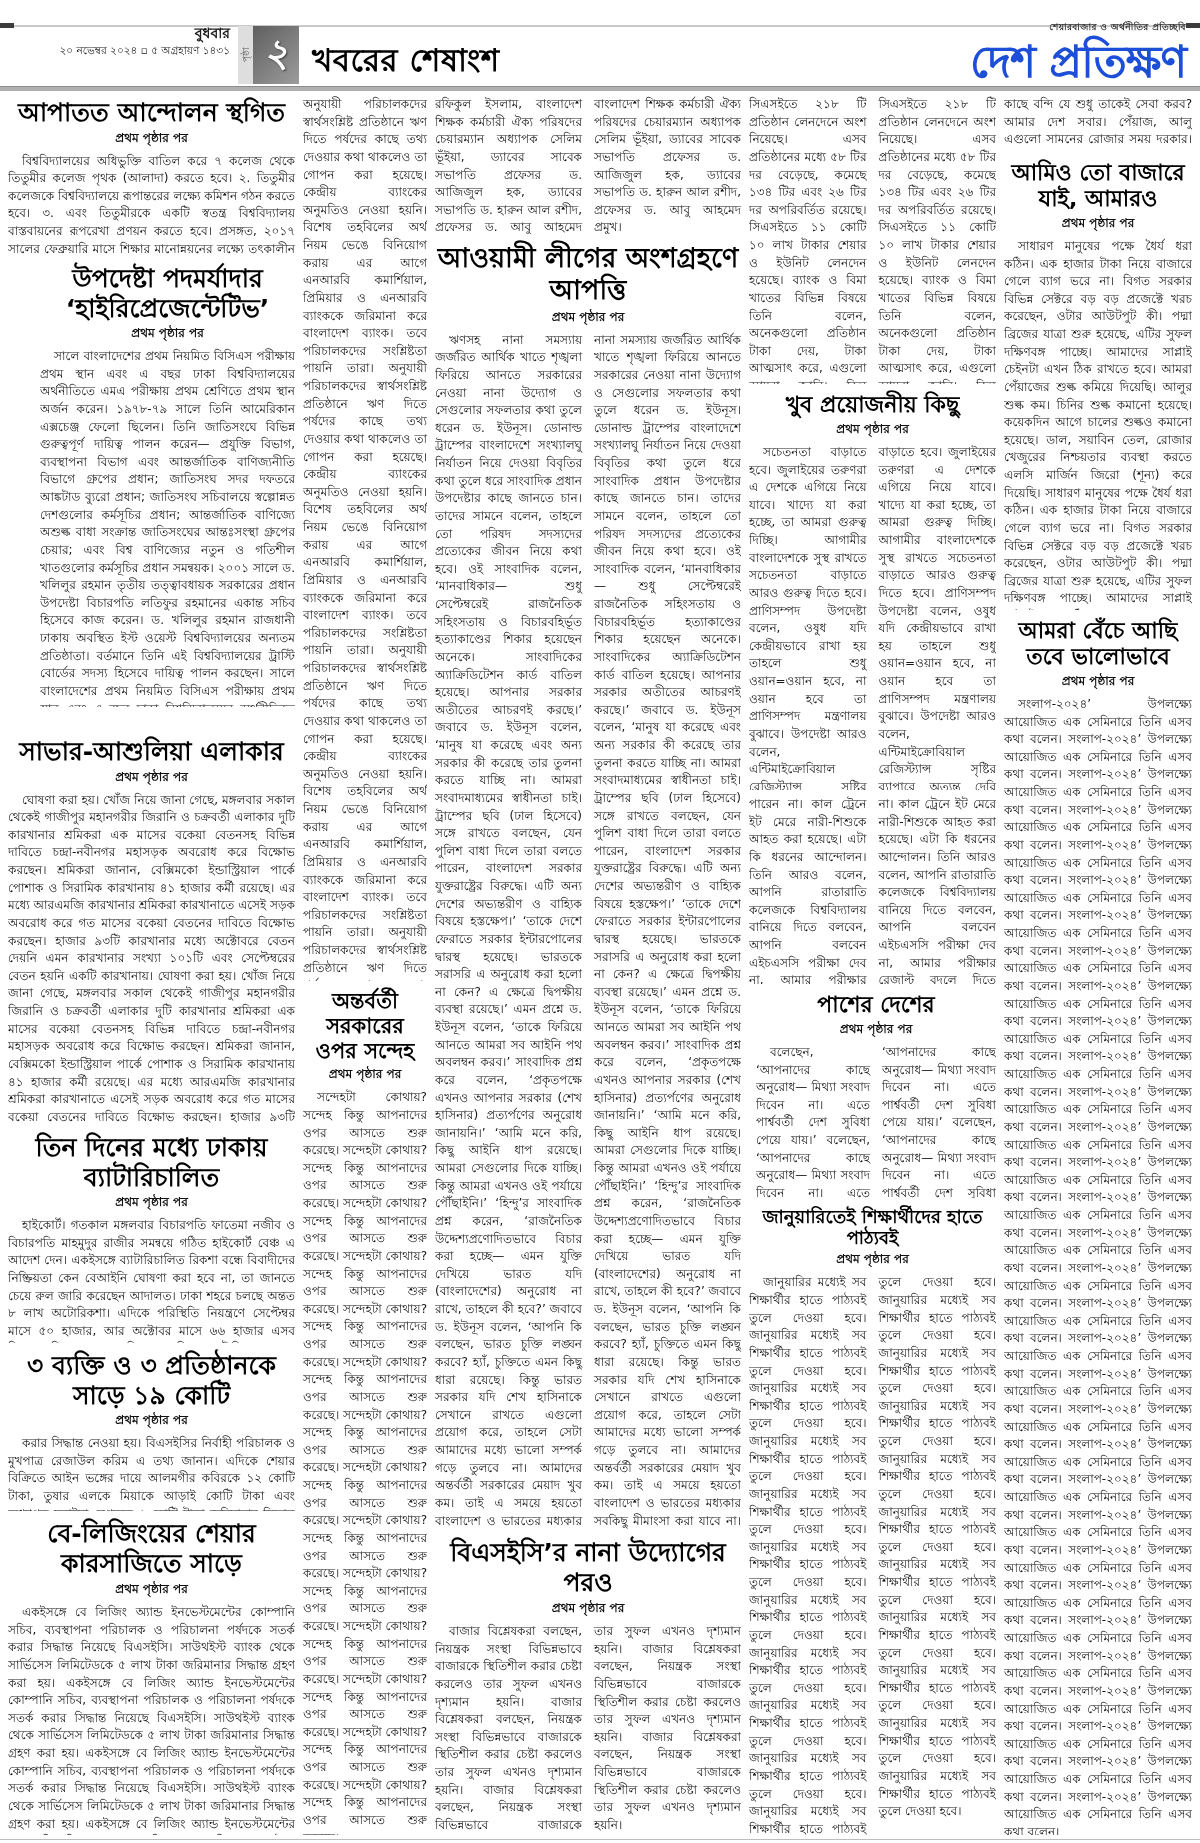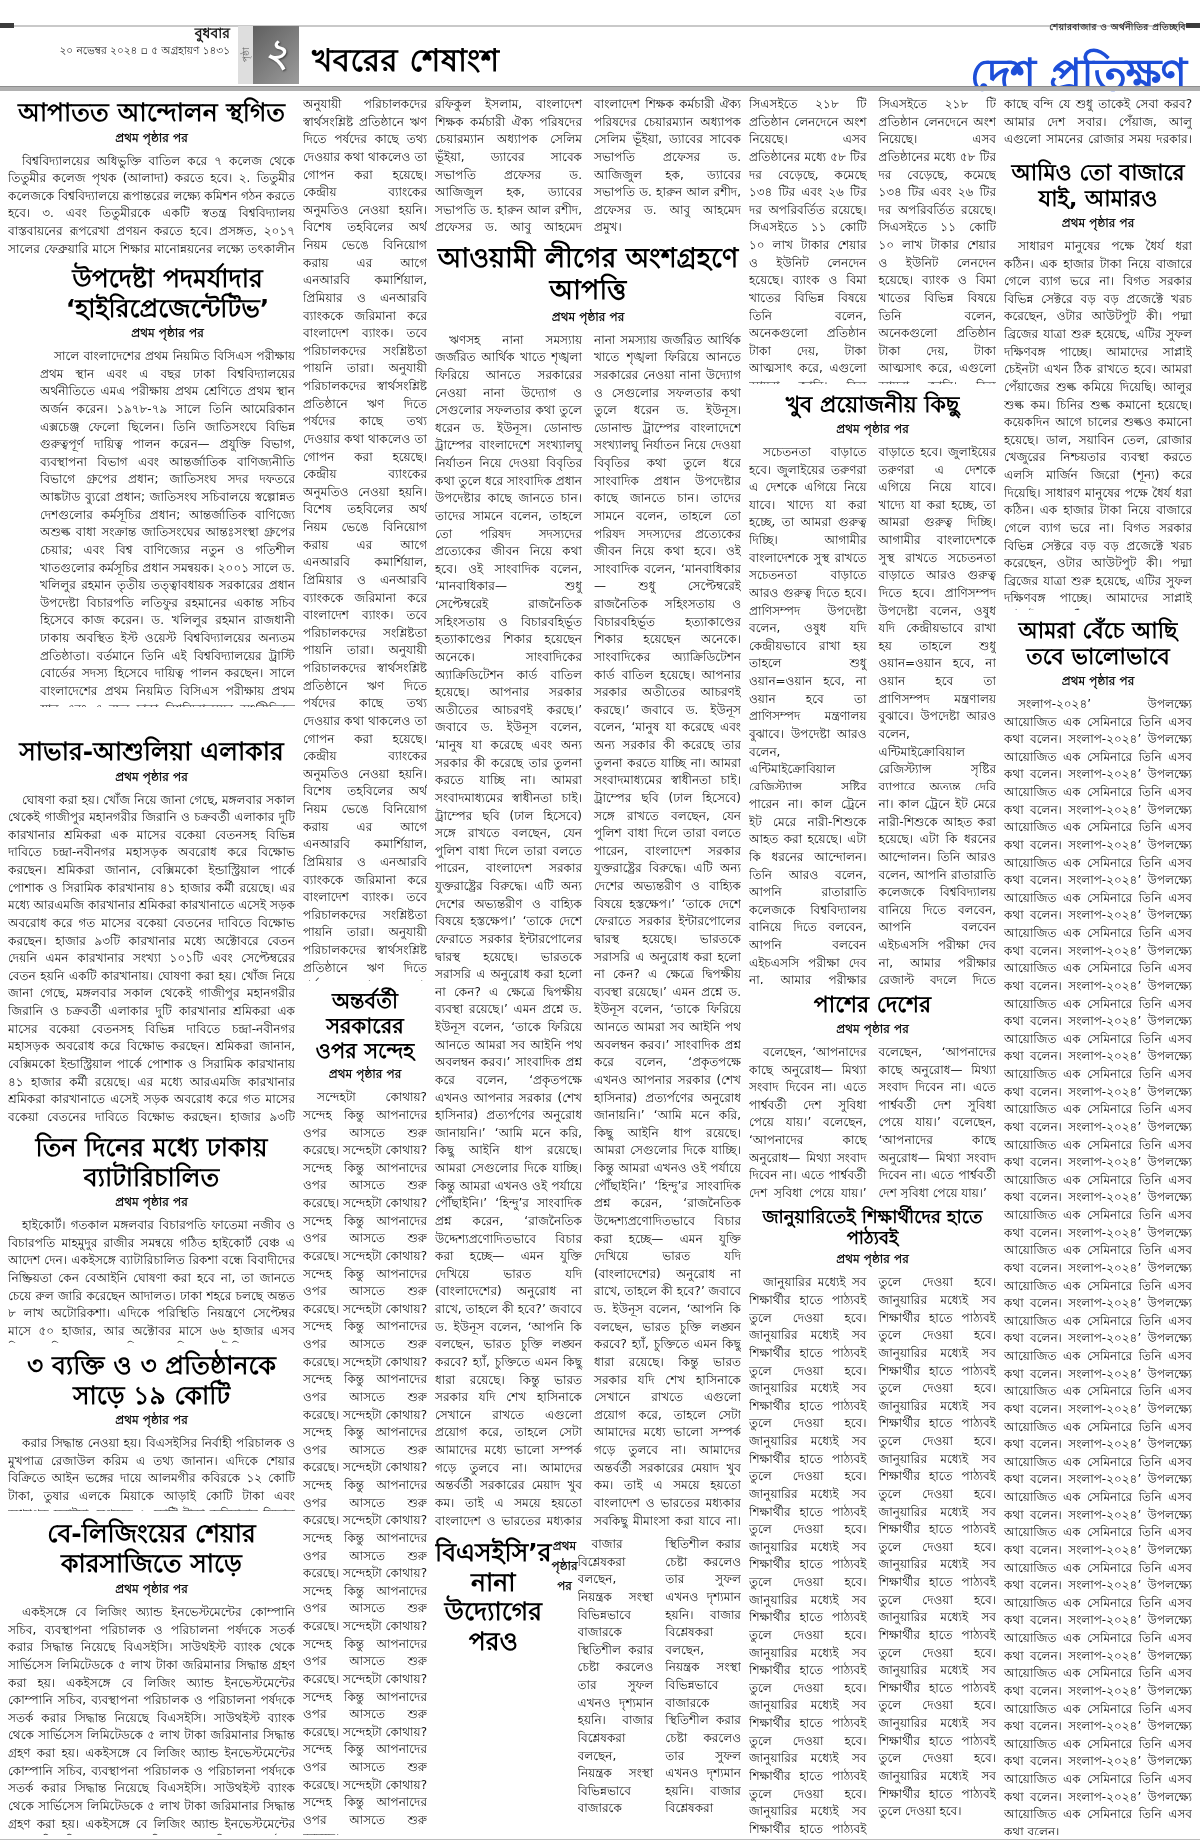--- a/index.html
+++ b/index.html
@@ -15,21 +15,21 @@
   .date-day{font-size:14px;font-weight:700;}
   .date-line{font-size:10.5px;font-weight:400;color:#222;}
   .page-box{position:absolute;top:26px;left:238px;height:58px;display:flex;}
   .pg-strip{width:15px;background:#dedede;color:#555;display:flex;align-items:center;justify-content:center;
             font-size:9px;writing-mode:vertical-rl;transform:rotate(180deg);}
   .pg-num{width:46px;background:linear-gradient(135deg,#5f5f5f 0%,#9c9c9c 100%);color:#fff;
           display:flex;align-items:center;justify-content:center;font-size:38px;font-weight:800;font-style:italic;
           text-shadow:1px 1px 2px rgba(0,0,0,.55);}
   .section-title{position:absolute;top:36px;left:312px;font-size:31px;font-weight:800;letter-spacing:.5px;color:#000;text-align:center;}
   .logo-block{position:absolute;top:20px;right:14px;text-align:right;}
-  .logo-tagline{font-size:9px;font-weight:600;color:#333;letter-spacing:.4px;margin-bottom:18px;}
+  .logo-tagline{font-size:9px;font-weight:600;color:#333;letter-spacing:.4px;margin-bottom:5px;}
   .logo-name{font-size:44px;font-weight:900;line-height:1.02;color:#1d4ed8;letter-spacing:-1px;}
   .header-rule{position:absolute;top:86px;left:0;right:0;height:4px;background:#b0b0b0;border-top:1px solid #8d8d8d;}
   .bottom-hairline{position:absolute;bottom:3px;left:0;right:0;border-top:1.5px solid #bdbdbd;}
   
   .band{position:absolute;top:96px;bottom:8px;display:flex;flex-direction:column;gap:6px;}
   .band-a{left:8px;width:287px;}
   .band-bl{left:303px;width:124px;}
   .band-br{left:435px;width:306px;}
   .band-c{left:749px;width:247px;}
   .band-d{left:1004px;width:188px;}
@@ -115,36 +115,36 @@
     </div>
   </div>
 
   <div class="band band-br">
     <div class="cont cols2" style="flex:0 0 138px;">রফিকুল ইসলাম, বাংলাদেশ শিক্ষক কর্মচারী ঐক্য পরিষদের চেয়ারম্যান অধ্যাপক সেলিম ভূঁইয়া, ড্যাবের সাবেক সভাপতি প্রফেসর ড. আজিজুল হক, ড্যাবের সভাপতি ড. হারুন আল রশীদ, প্রফেসর ড. আবু আহমেদ প্রমুখ। রফিকুল ইসলাম, বাংলাদেশ শিক্ষক কর্মচারী ঐক্য পরিষদের চেয়ারম্যান অধ্যাপক সেলিম ভূঁইয়া, ড্যাবের সাবেক সভাপতি প্রফেসর ড. আজিজুল হক, ড্যাবের সভাপতি ড. হারুন আল রশীদ, প্রফেসর ড. আবু আহমেদ প্রমুখ।</div>
     <div class="art" style="flex:0 0 1290px; display:flex; flex-direction:column;">
       <div class="hl hl-xl">আওয়ামী লীগের অংশগ্রহণে আপত্তি</div>
       <div class="kicker">প্রথম পৃষ্ঠার পর</div>
       <div class="body cols2" style="flex:1 1 auto; overflow:hidden;">ঋণসহ নানা সমস্যায় জর্জরিত আর্থিক খাতে শৃঙ্খলা ফিরিয়ে আনতে সরকারের নেওয়া নানা উদ্যোগ ও সেগুলোর সফলতার কথা তুলে ধরেন ড. ইউনূস। ডোনাল্ড ট্রাম্পের বাংলাদেশে সংখ্যালঘু নির্যাতন নিয়ে দেওয়া বিবৃতির কথা তুলে ধরে সাংবাদিক প্রধান উপদেষ্টার কাছে জানতে চান। তাদের সামনে বলেন, তাহলে তো পরিষদ সদস্যদের প্রত্যেকের জীবন নিয়ে কথা হবে। ওই সাংবাদিক বলেন, ‘মানবাধিকার— শুধু সেপ্টেম্বরেই রাজনৈতিক সহিংসতায় ও বিচারবহির্ভূত হত্যাকাণ্ডের শিকার হয়েছেন অনেকে। সাংবাদিকের অ্যাক্রিডিটেশন কার্ড বাতিল হয়েছে। আপনার সরকার অতীতের আচরণই করছে।’ জবাবে ড. ইউনূস বলেন, ‘মানুষ যা করেছে এবং অন্য সরকার কী করেছে তার তুলনা করতে যাচ্ছি না। আমরা সংবাদমাধ্যমের স্বাধীনতা চাই। ট্রাম্পের ছবি (ঢাল হিসেবে) সঙ্গে রাখতে বলছেন, যেন পুলিশ বাধা দিলে তারা বলতে পারেন, বাংলাদেশ সরকার যুক্তরাষ্ট্রের বিরুদ্ধে। এটি অন্য দেশের অভ্যন্তরীণ ও বাহ্যিক বিষয়ে হস্তক্ষেপ।’ ‘তাকে দেশে ফেরাতে সরকার ইন্টারপোলের দ্বারস্থ হয়েছে। ভারতকে সরাসরি এ অনুরোধ করা হলো না কেন? এ ক্ষেত্রে দ্বিপক্ষীয় ব্যবস্থা রয়েছে।’ এমন প্রশ্নে ড. ইউনূস বলেন, ‘তাকে ফিরিয়ে আনতে আমরা সব আইনি পথ অবলম্বন করব।’ সাংবাদিক প্রশ্ন করে বলেন, ‘প্রকৃতপক্ষে এখনও আপনার সরকার (শেখ হাসিনার) প্রত্যর্পণের অনুরোধ জানায়নি।’ ‘আমি মনে করি, কিছু আইনি ধাপ রয়েছে। আমরা সেগুলোর দিকে যাচ্ছি। কিন্তু আমরা এখনও ওই পর্যায়ে পৌঁছাইনি।’ ‘হিন্দু’র সাংবাদিক প্রশ্ন করেন, ‘রাজনৈতিক উদ্দেশ্যপ্রণোদিতভাবে বিচার করা হচ্ছে— এমন যুক্তি দেখিয়ে ভারত যদি (বাংলাদেশের) অনুরোধ না রাখে, তাহলে কী হবে?’ জবাবে ড. ইউনূস বলেন, ‘আপনি কি বলছেন, ভারত চুক্তি লঙ্ঘন করবে? হ্যাঁ, চুক্তিতে এমন কিছু ধারা রয়েছে। কিন্তু ভারত সরকার যদি শেখ হাসিনাকে সেখানে রাখতে এগুলো প্রয়োগ করে, তাহলে সেটা আমাদের মধ্যে ভালো সম্পর্ক গড়ে তুলবে না। আমাদের অন্তর্বর্তী সরকারের মেয়াদ খুব কম। তাই এ সময়ে হয়তো বাংলাদেশ ও ভারতের মধ্যকার সবকিছু মীমাংসা করা যাবে না। তবে আমাদের পরে যে সরকারই আসুক না কেন, তারা এটা ক্ষমা করবে না।’ ঋণসহ নানা সমস্যায় জর্জরিত আর্থিক খাতে শৃঙ্খলা ফিরিয়ে আনতে সরকারের নেওয়া নানা উদ্যোগ ও সেগুলোর সফলতার কথা তুলে ধরেন ড. ইউনূস। ডোনাল্ড ট্রাম্পের বাংলাদেশে সংখ্যালঘু নির্যাতন নিয়ে দেওয়া বিবৃতির কথা তুলে ধরে সাংবাদিক প্রধান উপদেষ্টার কাছে জানতে চান। তাদের সামনে বলেন, তাহলে তো পরিষদ সদস্যদের প্রত্যেকের জীবন নিয়ে কথা হবে। ওই সাংবাদিক বলেন, ‘মানবাধিকার— শুধু সেপ্টেম্বরেই রাজনৈতিক সহিংসতায় ও বিচারবহির্ভূত হত্যাকাণ্ডের শিকার হয়েছেন অনেকে। সাংবাদিকের অ্যাক্রিডিটেশন কার্ড বাতিল হয়েছে। আপনার সরকার অতীতের আচরণই করছে।’ জবাবে ড. ইউনূস বলেন, ‘মানুষ যা করেছে এবং অন্য সরকার কী করেছে তার তুলনা করতে যাচ্ছি না। আমরা সংবাদমাধ্যমের স্বাধীনতা চাই। ট্রাম্পের ছবি (ঢাল হিসেবে) সঙ্গে রাখতে বলছেন, যেন পুলিশ বাধা দিলে তারা বলতে পারেন, বাংলাদেশ সরকার যুক্তরাষ্ট্রের বিরুদ্ধে। এটি অন্য দেশের অভ্যন্তরীণ ও বাহ্যিক বিষয়ে হস্তক্ষেপ।’ ‘তাকে দেশে ফেরাতে সরকার ইন্টারপোলের দ্বারস্থ হয়েছে। ভারতকে সরাসরি এ অনুরোধ করা হলো না কেন? এ ক্ষেত্রে দ্বিপক্ষীয় ব্যবস্থা রয়েছে।’ এমন প্রশ্নে ড. ইউনূস বলেন, ‘তাকে ফিরিয়ে আনতে আমরা সব আইনি পথ অবলম্বন করব।’ সাংবাদিক প্রশ্ন করে বলেন, ‘প্রকৃতপক্ষে এখনও আপনার সরকার (শেখ হাসিনার) প্রত্যর্পণের অনুরোধ জানায়নি।’ ‘আমি মনে করি, কিছু আইনি ধাপ রয়েছে। আমরা সেগুলোর দিকে যাচ্ছি। কিন্তু আমরা এখনও ওই পর্যায়ে পৌঁছাইনি।’ ‘হিন্দু’র সাংবাদিক প্রশ্ন করেন, ‘রাজনৈতিক উদ্দেশ্যপ্রণোদিতভাবে বিচার করা হচ্ছে— এমন যুক্তি দেখিয়ে ভারত যদি (বাংলাদেশের) অনুরোধ না রাখে, তাহলে কী হবে?’ জবাবে ড. ইউনূস বলেন, ‘আপনি কি বলছেন, ভারত চুক্তি লঙ্ঘন করবে? হ্যাঁ, চুক্তিতে এমন কিছু ধারা রয়েছে। কিন্তু ভারত সরকার যদি শেখ হাসিনাকে সেখানে রাখতে এগুলো প্রয়োগ করে, তাহলে সেটা আমাদের মধ্যে ভালো সম্পর্ক গড়ে তুলবে না। আমাদের অন্তর্বর্তী সরকারের মেয়াদ খুব কম। তাই এ সময়ে হয়তো বাংলাদেশ ও ভারতের মধ্যকার সবকিছু মীমাংসা করা যাবে না। তবে আমাদের পরে যে সরকারই আসুক না কেন, তারা এটা ক্ষমা করবে না।’</div>
     </div>
-    <div class="art" style="flex:1 1 auto; display:flex; flex-direction:row;">
+    <div class="art" style="flex:1 1 auto; display:flex; flex-direction:column;">
       <div class="hl hl-a">বিএসইসি’র নানা উদ্যোগের পরও</div>
       <div class="kicker">প্রথম পৃষ্ঠার পর</div>
       <div class="body cols2" style="flex:1 1 auto; overflow:hidden;">বাজার বিশ্লেষকরা বলছেন, নিয়ন্ত্রক সংস্থা বিভিন্নভাবে বাজারকে স্থিতিশীল করার চেষ্টা করলেও তার সুফল এখনও দৃশ্যমান হয়নি। বাজার বিশ্লেষকরা বলছেন, নিয়ন্ত্রক সংস্থা বিভিন্নভাবে বাজারকে স্থিতিশীল করার চেষ্টা করলেও তার সুফল এখনও দৃশ্যমান হয়নি। বাজার বিশ্লেষকরা বলছেন, নিয়ন্ত্রক সংস্থা বিভিন্নভাবে বাজারকে স্থিতিশীল করার চেষ্টা করলেও তার সুফল এখনও দৃশ্যমান হয়নি। বাজার বিশ্লেষকরা বলছেন, নিয়ন্ত্রক সংস্থা বিভিন্নভাবে বাজারকে স্থিতিশীল করার চেষ্টা করলেও তার সুফল এখনও দৃশ্যমান হয়নি। বাজার বিশ্লেষকরা বলছেন, নিয়ন্ত্রক সংস্থা বিভিন্নভাবে বাজারকে স্থিতিশীল করার চেষ্টা করলেও তার সুফল এখনও দৃশ্যমান হয়নি।</div>
     </div>
   </div>
 
   <div class="band band-c">
     <div class="cont cols2" style="flex:0 0 288px;">সিএসইতে ২১৮ টি প্রতিষ্ঠান লেনদেনে অংশ নিয়েছে। এসব প্রতিষ্ঠানের মধ্যে ৫৮ টির দর বেড়েছে, কমেছে ১৩৪ টির এবং ২৬ টির দর অপরিবর্তিত রয়েছে। সিএসইতে ১১ কোটি ১০ লাখ টাকার শেয়ার ও ইউনিট লেনদেন হয়েছে। ব্যাংক ও বিমা খাতের বিভিন্ন বিষয়ে তিনি বলেন, অনেকগুলো প্রতিষ্ঠান টাকা দেয়, টাকা আত্মসাৎ করে, এগুলো আমরা জানি। কিন্তু সমাধান করা যাবে না। সিএসইতে ২১৮ টি প্রতিষ্ঠান লেনদেনে অংশ নিয়েছে। এসব প্রতিষ্ঠানের মধ্যে ৫৮ টির দর বেড়েছে, কমেছে ১৩৪ টির এবং ২৬ টির দর অপরিবর্তিত রয়েছে। সিএসইতে ১১ কোটি ১০ লাখ টাকার শেয়ার ও ইউনিট লেনদেন হয়েছে। ব্যাংক ও বিমা খাতের বিভিন্ন বিষয়ে তিনি বলেন, অনেকগুলো প্রতিষ্ঠান টাকা দেয়, টাকা আত্মসাৎ করে, এগুলো আমরা জানি। কিন্তু সমাধান করা যাবে না।</div>
     <div class="art" style="flex:0 0 400px; display:flex; flex-direction:column;">
       <div class="hl hl-c">খুব প্রয়োজনীয় কিছু</div>
       <div class="kicker">প্রথম পৃষ্ঠার পর</div>
       <div class="body cols2" style="flex:1 1 auto; overflow:hidden;">সচেতনতা বাড়াতে হবে। জুলাইয়ের তরুণরা এ দেশকে এগিয়ে নিয়ে যাবে। খাদ্যে যা করা হচ্ছে, তা আমরা গুরুত্ব দিচ্ছি। আগামীর বাংলাদেশকে সুস্থ রাখতে সচেতনতা বাড়াতে আরও গুরুত্ব দিতে হবে। প্রাণিসম্পদ উপদেষ্টা বলেন, ওষুধ যদি কেন্দ্রীয়ভাবে রাখা হয় তাহলে শুধু ওয়ান=ওয়ান হবে, না ওয়ান হবে তা প্রাণিসম্পদ মন্ত্রণালয় বুঝাবে। উপদেষ্টা আরও বলেন, এন্টিমাইক্রোবিয়াল রেজিস্ট্যান্স সৃষ্টির ব্যাপারে অত্যন্ত দেরি হয়ে গেছে, এ বিষয় গুরুত্বপূর্ণ। এ বিষয়ে বোঝার সময় এসেছে দায়িত্ব নেয়ার, কোন বিষয়টি অতীব জরুরি। সেমিনারে অন্যান্য বক্তারা এন্টিবায়োটিকের সঠিক ব্যবহার, খামারিকে উৎসাহ প্রদান, এন্টিবায়োটিক সচেতনতার ওপর গুরুত্বারোপ করেন এবং সঠিক সময় সঠিক এন্টিবায়োটিক নির্বাচনের পরামর্শ দেন। সচেতনতা বাড়াতে হবে। জুলাইয়ের তরুণরা এ দেশকে এগিয়ে নিয়ে যাবে। খাদ্যে যা করা হচ্ছে, তা আমরা গুরুত্ব দিচ্ছি। আগামীর বাংলাদেশকে সুস্থ রাখতে সচেতনতা বাড়াতে আরও গুরুত্ব দিতে হবে। প্রাণিসম্পদ উপদেষ্টা বলেন, ওষুধ যদি কেন্দ্রীয়ভাবে রাখা হয় তাহলে শুধু ওয়ান=ওয়ান হবে, না ওয়ান হবে তা প্রাণিসম্পদ মন্ত্রণালয় বুঝাবে। উপদেষ্টা আরও বলেন, এন্টিমাইক্রোবিয়াল রেজিস্ট্যান্স সৃষ্টির ব্যাপারে অত্যন্ত দেরি হয়ে গেছে, এ বিষয় গুরুত্বপূর্ণ। এ বিষয়ে বোঝার সময় এসেছে দায়িত্ব নেয়ার, কোন বিষয়টি অতীব জরুরি। সেমিনারে অন্যান্য বক্তারা এন্টিবায়োটিকের সঠিক ব্যবহার, খামারিকে উৎসাহ প্রদান, এন্টিবায়োটিক সচেতনতার ওপর গুরুত্বারোপ করেন এবং সঠিক সময় সঠিক এন্টিবায়োটিক নির্বাচনের পরামর্শ দেন।</div>
     </div>
     <div class="cont cols2" style="flex:0 0 188px;">পারেন না। কাল ট্রেনে ইট মেরে নারী-শিশুকে আহত করা হয়েছে। এটা কি ধরনের আন্দোলন। তিনি আরও বলেন, আপনি রাতারাতি কলেজকে বিশ্ববিদ্যালয় বানিয়ে দিতে বলবেন, আপনি বলবেন এইচএসসি পরীক্ষা দেব না, আমার পরীক্ষার রেজাল্ট বদলে দিতে হবে। আবার একটু কঠোর পদক্ষেপ নিলে সমালোচনা করবেন। আমার ধারণা এ ধরনের হয়রানিমূলক, জিম্মিমূলক আন্দোলনের বিপক্ষে সাধারণ জনমত অত্যন্ত শক্তিশালী হচ্ছে। পারেন না। কাল ট্রেনে ইট মেরে নারী-শিশুকে আহত করা হয়েছে। এটা কি ধরনের আন্দোলন। তিনি আরও বলেন, আপনি রাতারাতি কলেজকে বিশ্ববিদ্যালয় বানিয়ে দিতে বলবেন, আপনি বলবেন এইচএসসি পরীক্ষা দেব না, আমার পরীক্ষার রেজাল্ট বদলে দিতে হবে। আবার একটু কঠোর পদক্ষেপ নিলে সমালোচনা করবেন। আমার ধারণা এ ধরনের হয়রানিমূলক, জিম্মিমূলক আন্দোলনের বিপক্ষে সাধারণ জনমত অত্যন্ত শক্তিশালী হচ্ছে।</div>
-    <div class="art" style="flex:0 0 208px; display:flex; flex-direction:column;">
+    <div class="art" style="flex:0 0 208px; display:flex; flex-direction:column;margin-left:7px;">
       <div class="hl hl-c">পাশের দেশের</div>
       <div class="kicker">প্রথম পৃষ্ঠার পর</div>
       <div class="body cols2" style="flex:1 1 auto; overflow:hidden;">বলেছেন, ‘আপনাদের কাছে অনুরোধ— মিথ্যা সংবাদ দিবেন না। এতে পার্শ্ববর্তী দেশ সুবিধা পেয়ে যায়।’ বলেছেন, ‘আপনাদের কাছে অনুরোধ— মিথ্যা সংবাদ দিবেন না। এতে পার্শ্ববর্তী দেশ সুবিধা পেয়ে যায়।’ বলেছেন, ‘আপনাদের কাছে অনুরোধ— মিথ্যা সংবাদ দিবেন না। এতে পার্শ্ববর্তী দেশ সুবিধা পেয়ে যায়।’ বলেছেন, ‘আপনাদের কাছে অনুরোধ— মিথ্যা সংবাদ দিবেন না। এতে পার্শ্ববর্তী দেশ সুবিধা পেয়ে যায়।’</div>
     </div>
     <div class="art" style="flex:1 1 auto; display:flex; flex-direction:column;">
       <div class="hl hl-s">জানুয়ারিতেই শিক্ষার্থীদের হাতে পাঠ্যবই</div>
       <div class="kicker">প্রথম পৃষ্ঠার পর</div>
       <div class="body cols2" style="flex:1 1 auto; overflow:hidden;">জানুয়ারির মধ্যেই সব শিক্ষার্থীর হাতে পাঠ্যবই তুলে দেওয়া হবে। জানুয়ারির মধ্যেই সব শিক্ষার্থীর হাতে পাঠ্যবই তুলে দেওয়া হবে। জানুয়ারির মধ্যেই সব শিক্ষার্থীর হাতে পাঠ্যবই তুলে দেওয়া হবে। জানুয়ারির মধ্যেই সব শিক্ষার্থীর হাতে পাঠ্যবই তুলে দেওয়া হবে। জানুয়ারির মধ্যেই সব শিক্ষার্থীর হাতে পাঠ্যবই তুলে দেওয়া হবে। জানুয়ারির মধ্যেই সব শিক্ষার্থীর হাতে পাঠ্যবই তুলে দেওয়া হবে। জানুয়ারির মধ্যেই সব শিক্ষার্থীর হাতে পাঠ্যবই তুলে দেওয়া হবে। জানুয়ারির মধ্যেই সব শিক্ষার্থীর হাতে পাঠ্যবই তুলে দেওয়া হবে। জানুয়ারির মধ্যেই সব শিক্ষার্থীর হাতে পাঠ্যবই তুলে দেওয়া হবে। জানুয়ারির মধ্যেই সব শিক্ষার্থীর হাতে পাঠ্যবই তুলে দেওয়া হবে। জানুয়ারির মধ্যেই সব শিক্ষার্থীর হাতে পাঠ্যবই তুলে দেওয়া হবে। জানুয়ারির মধ্যেই সব শিক্ষার্থীর হাতে পাঠ্যবই তুলে দেওয়া হবে। জানুয়ারির মধ্যেই সব শিক্ষার্থীর হাতে পাঠ্যবই তুলে দেওয়া হবে। জানুয়ারির মধ্যেই সব শিক্ষার্থীর হাতে পাঠ্যবই তুলে দেওয়া হবে। জানুয়ারির মধ্যেই সব শিক্ষার্থীর হাতে পাঠ্যবই তুলে দেওয়া হবে। জানুয়ারির মধ্যেই সব শিক্ষার্থীর হাতে পাঠ্যবই তুলে দেওয়া হবে। জানুয়ারির মধ্যেই সব শিক্ষার্থীর হাতে পাঠ্যবই তুলে দেওয়া হবে। জানুয়ারির মধ্যেই সব শিক্ষার্থীর হাতে পাঠ্যবই তুলে দেওয়া হবে। জানুয়ারির মধ্যেই সব শিক্ষার্থীর হাতে পাঠ্যবই তুলে দেওয়া হবে। জানুয়ারির মধ্যেই সব শিক্ষার্থীর হাতে পাঠ্যবই তুলে দেওয়া হবে। জানুয়ারির মধ্যেই সব শিক্ষার্থীর হাতে পাঠ্যবই তুলে দেওয়া হবে।</div>
     </div>
   </div>

